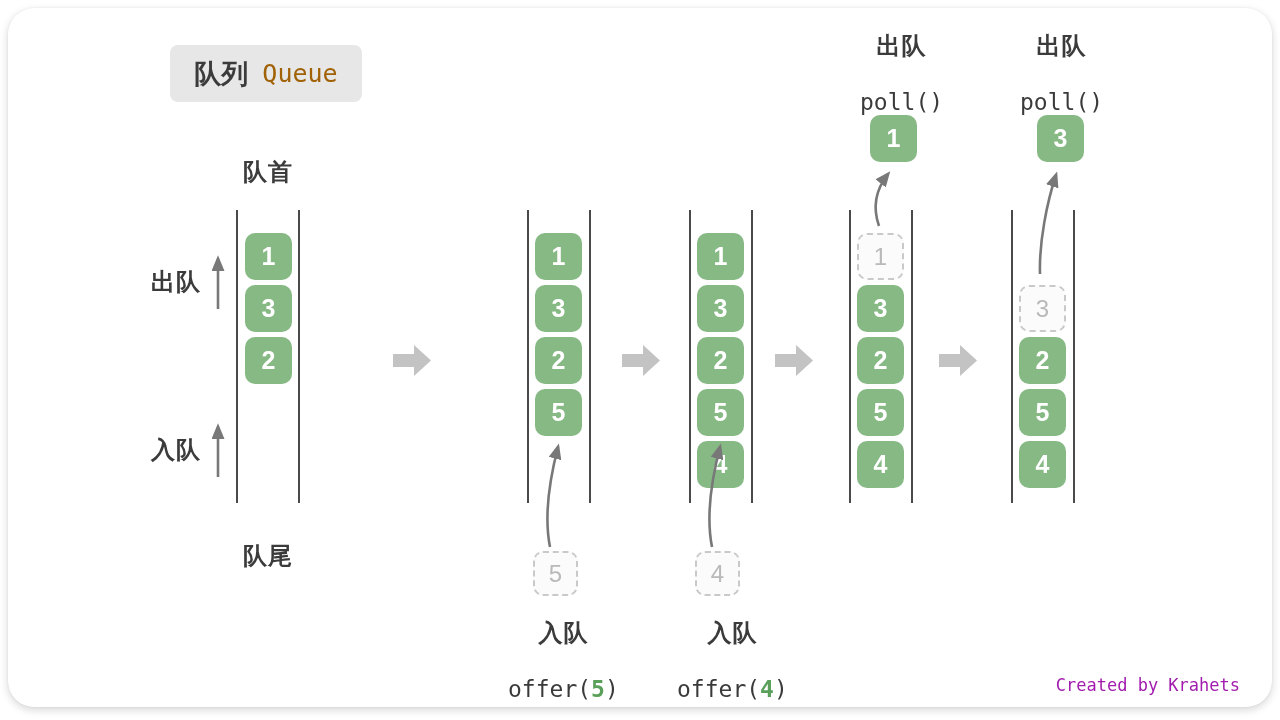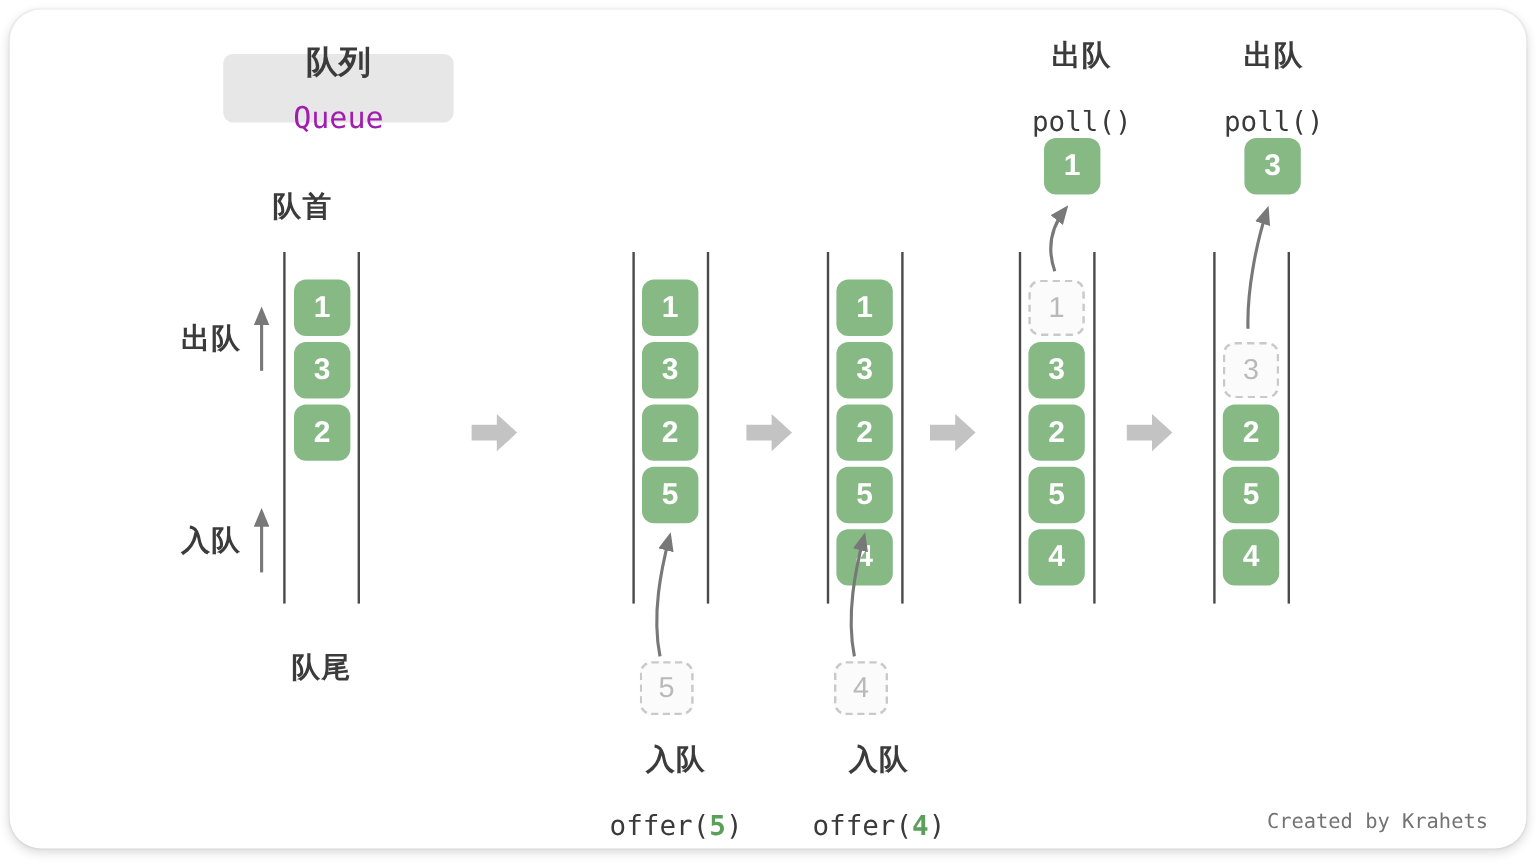--- a/index.html
+++ b/index.html
@@ -6,30 +6,30 @@
   html,body { width:1280px; height:720px; background:#ffffff; overflow:hidden;
               font-family:"Liberation Sans","DejaVu Sans",sans-serif; }
   .stage { position:relative; width:1280px; height:720px; }
   .card { position:absolute; left:8px; top:8px; width:1264px; height:699px;
           background:#ffffff; border-radius:26px;
           box-shadow:0 3px 9px rgba(0,0,0,.16), 0 0 2px rgba(0,0,0,.08); }
 
   .abs { position:absolute;text-align:center; }
 
   
-  .badge { left:186px; top:45px; width:192px; height:57px; background:#e7e7e7;
+  .badge { left:170px; top:45px; width:192px; height:57px; background:#e7e7e7;
            border-radius:8px; display:flex; align-items:center; justify-content:center;
-           gap:14px;flex-direction:column; }
+           gap:14px; }
   .badge .zh { font-size:27px; font-weight:bold; color:#3b3b3b; }
   .badge .en { font-family:"DejaVu Sans Mono","Liberation Mono",monospace;
-               font-size:25px; color:#a21caf; }
+               font-size:25px; color:#a16207; }
 
   
   .cn-label { font-size:24px; font-weight:600; color:#3b3b3b; letter-spacing:1px; }
-  .lbl-front { left:220px; top:156px; width:64px; text-align:center; }
+  .lbl-front { left:236px; top:156px; width:64px; text-align:center; }
   .lbl-rear  { left:236px; top:540px; width:64px; text-align:center; }
   .lbl-deq   { left:151px; top:266px; }
   .lbl-enq   { left:151px; top:434px; }
 
   
   .vline { position:absolute; width:1.6px; height:293px; top:210px; background:#4a4a4a; }
 
   
   .box { position:absolute; width:47px; height:47px; border-radius:10px;
          background:#87b985; color:#ffffff; font-size:25px; font-weight:600;
@@ -48,21 +48,21 @@
   .op-offer5 { left:508px; top:617px; }
   .op-offer4 { left:677px; top:617px; }
   .op-poll1  { left:860px; top:30px; }
   .op-poll2  { left:1020px; top:30px; }
 
   
   .overlay { position:absolute; left:0; top:0; width:1280px; height:720px;
              pointer-events:none; }
 
   .watermark { right:40px; top:675px; font-family:"DejaVu Sans Mono","Liberation Mono",monospace;
-               font-size:17px; color:#737373; }
+               font-size:17px; color:#a21caf; }
 </style>
 </head>
 <body>
 
 <div class="stage">
   <div class="card abs"></div>
 
   <div class="badge abs">
     <span class="zh">队列</span>
     <span class="en">Queue</span>

